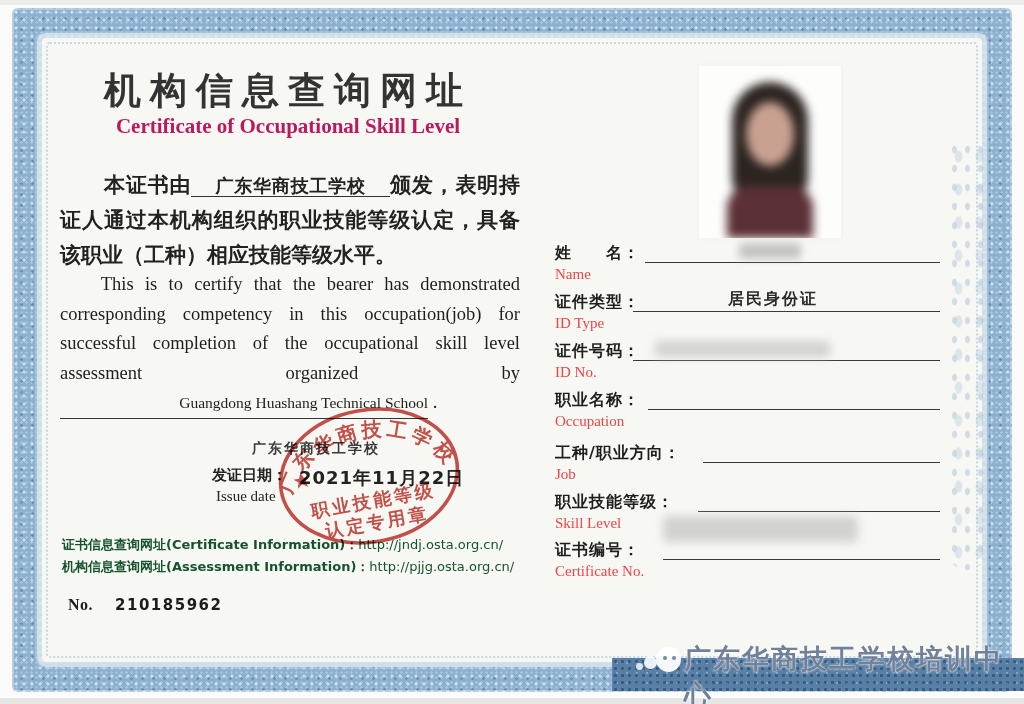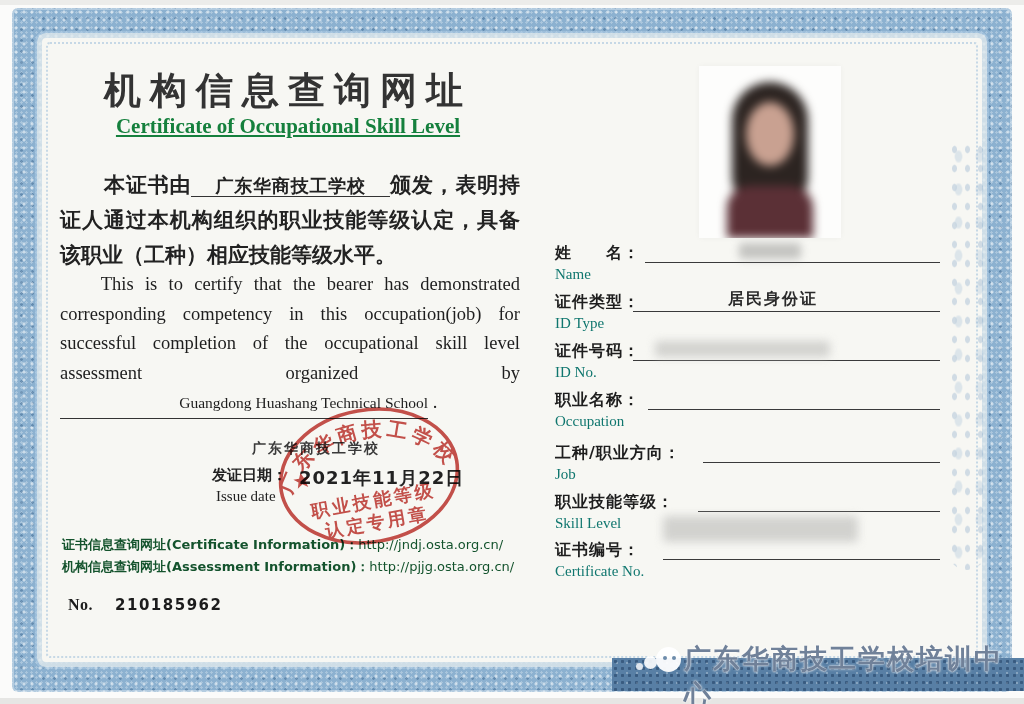--- a/index.html
+++ b/index.html
@@ -40,21 +40,21 @@
   }
 
   
   .title-cn{
     position:absolute;left:88px;top:66px;width:400px;text-align:center;
     font-size:37px;font-weight:700;letter-spacing:9px;color:#333;
     font-family:"DejaVu Serif","Liberation Serif",serif;
   }
   .title-en{
     position:absolute;left:78px;top:114px;width:420px;text-align:center;
-    font-size:21px;font-weight:700;color:#15803d;text-decoration:underline;
+    font-size:21px;font-weight:700;color:#be185d;
   }
   .para-cn{
     position:absolute;left:60px;top:168px;width:460px;
     font-size:21px;line-height:35px;font-weight:700;color:#222;
     text-align:justify;text-indent:2.1em;
     font-family:"DejaVu Sans","Liberation Sans",sans-serif;
   }
   .u-cn{border-bottom:1.5px solid #333;padding:0 24px;font-size:18px;}
   .para-en{
     position:absolute;left:60px;top:270px;width:460px;
@@ -81,21 +81,21 @@
   
   .photo{position:absolute;left:699px;top:66px;width:142px;height:172px;background:#fdfdfc;overflow:hidden;
     box-shadow:0 0 6px rgba(0,0,0,.04);}
   .figure{position:absolute;inset:0;filter:blur(5px);}
   .hair{position:absolute;left:33px;top:16px;width:76px;height:122px;background:#2c2421;border-radius:38px 38px 26px 26px;}
   .face{position:absolute;left:47px;top:36px;width:48px;height:64px;background:#c9a191;border-radius:50%;}
   .shoulders{position:absolute;left:28px;top:120px;width:86px;height:52px;background:#5b3036;border-radius:22px 22px 0 0;}
 
   
   .f-label{position:absolute;font-size:16px;font-weight:700;color:#1e1e1e;font-family:"DejaVu Sans",sans-serif;letter-spacing:1px;}
-  .f-en{position:absolute;font-size:15px;color:#0f766e;}
+  .f-en{position:absolute;font-size:15px;color:#ef4444;}
   .f-line{position:absolute;height:0;border-bottom:1.6px solid #3a3a3a;}
   .f-value{position:absolute;font-size:16px;font-weight:700;color:#2a2a2a;text-align:center;
     font-family:"DejaVu Sans",sans-serif;letter-spacing:2px;}
   .redact{position:absolute;background:#9a9a98;opacity:.55;filter:blur(4px);border-radius:3px;}
   .redact.light{background:#c9c9c6;opacity:.8;filter:blur(5px);}
 
   
   .wm-band{position:absolute;left:612px;top:658px;width:412px;height:33px;z-index:8;
     background-color:#587fa5;
     background-image:radial-gradient(rgba(26,56,92,.5) 1.3px, transparent 2px),

